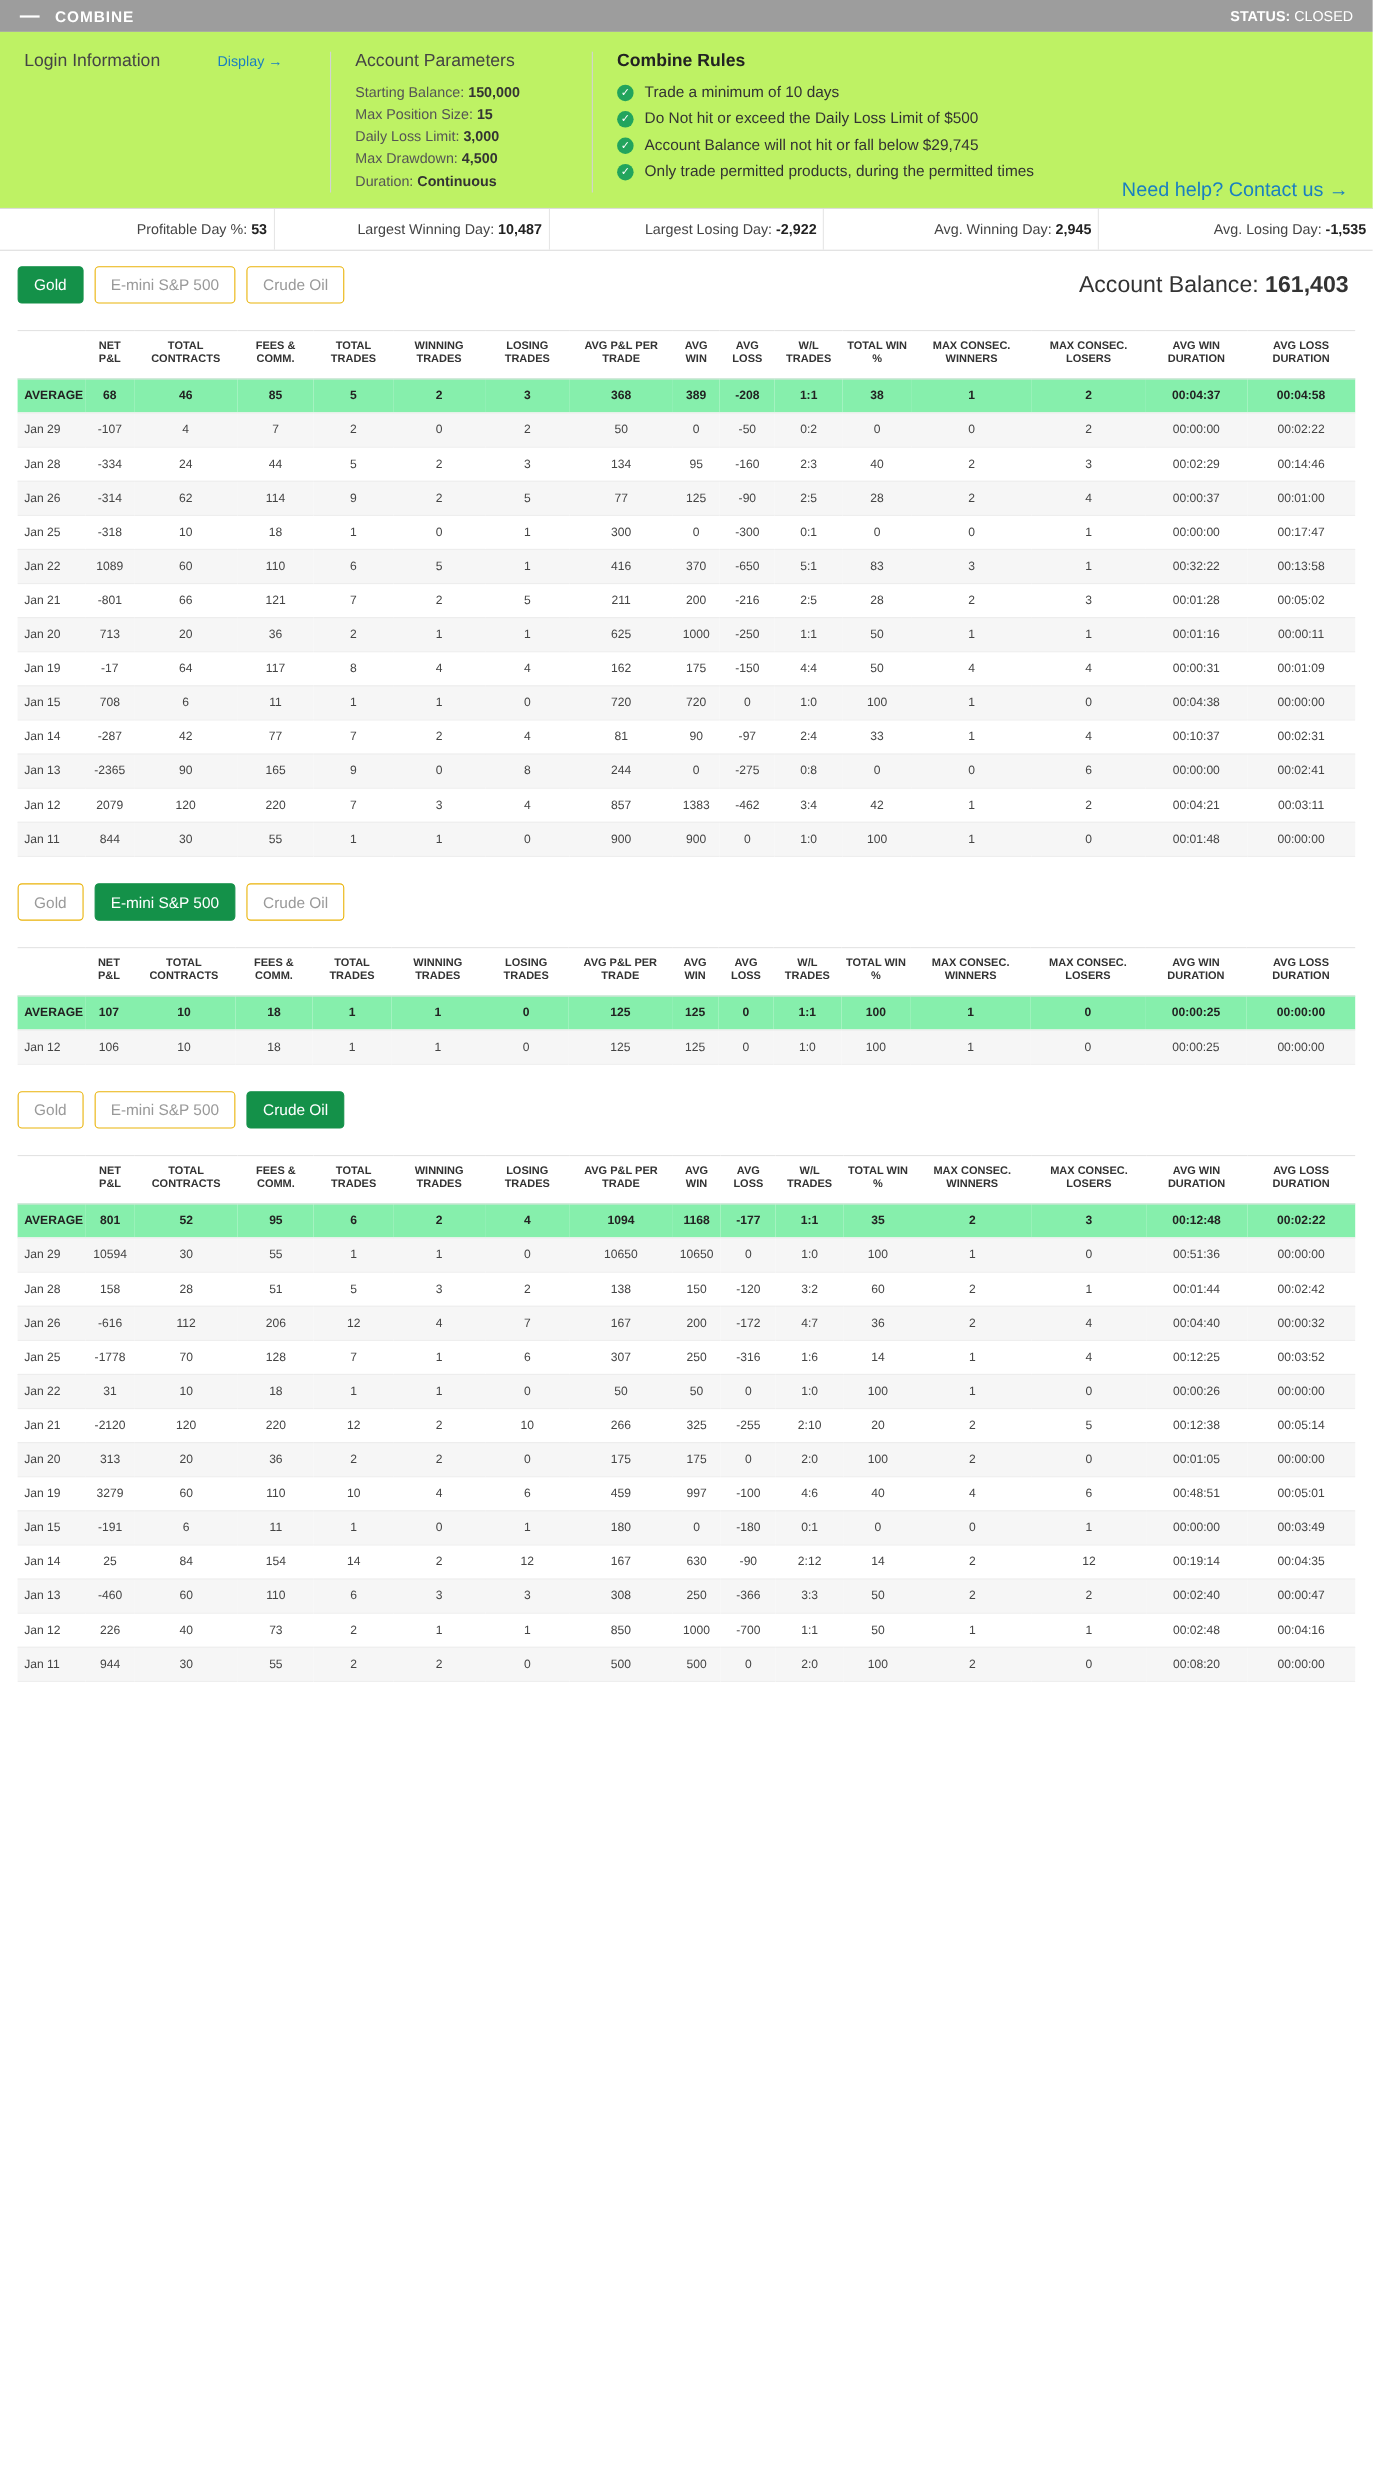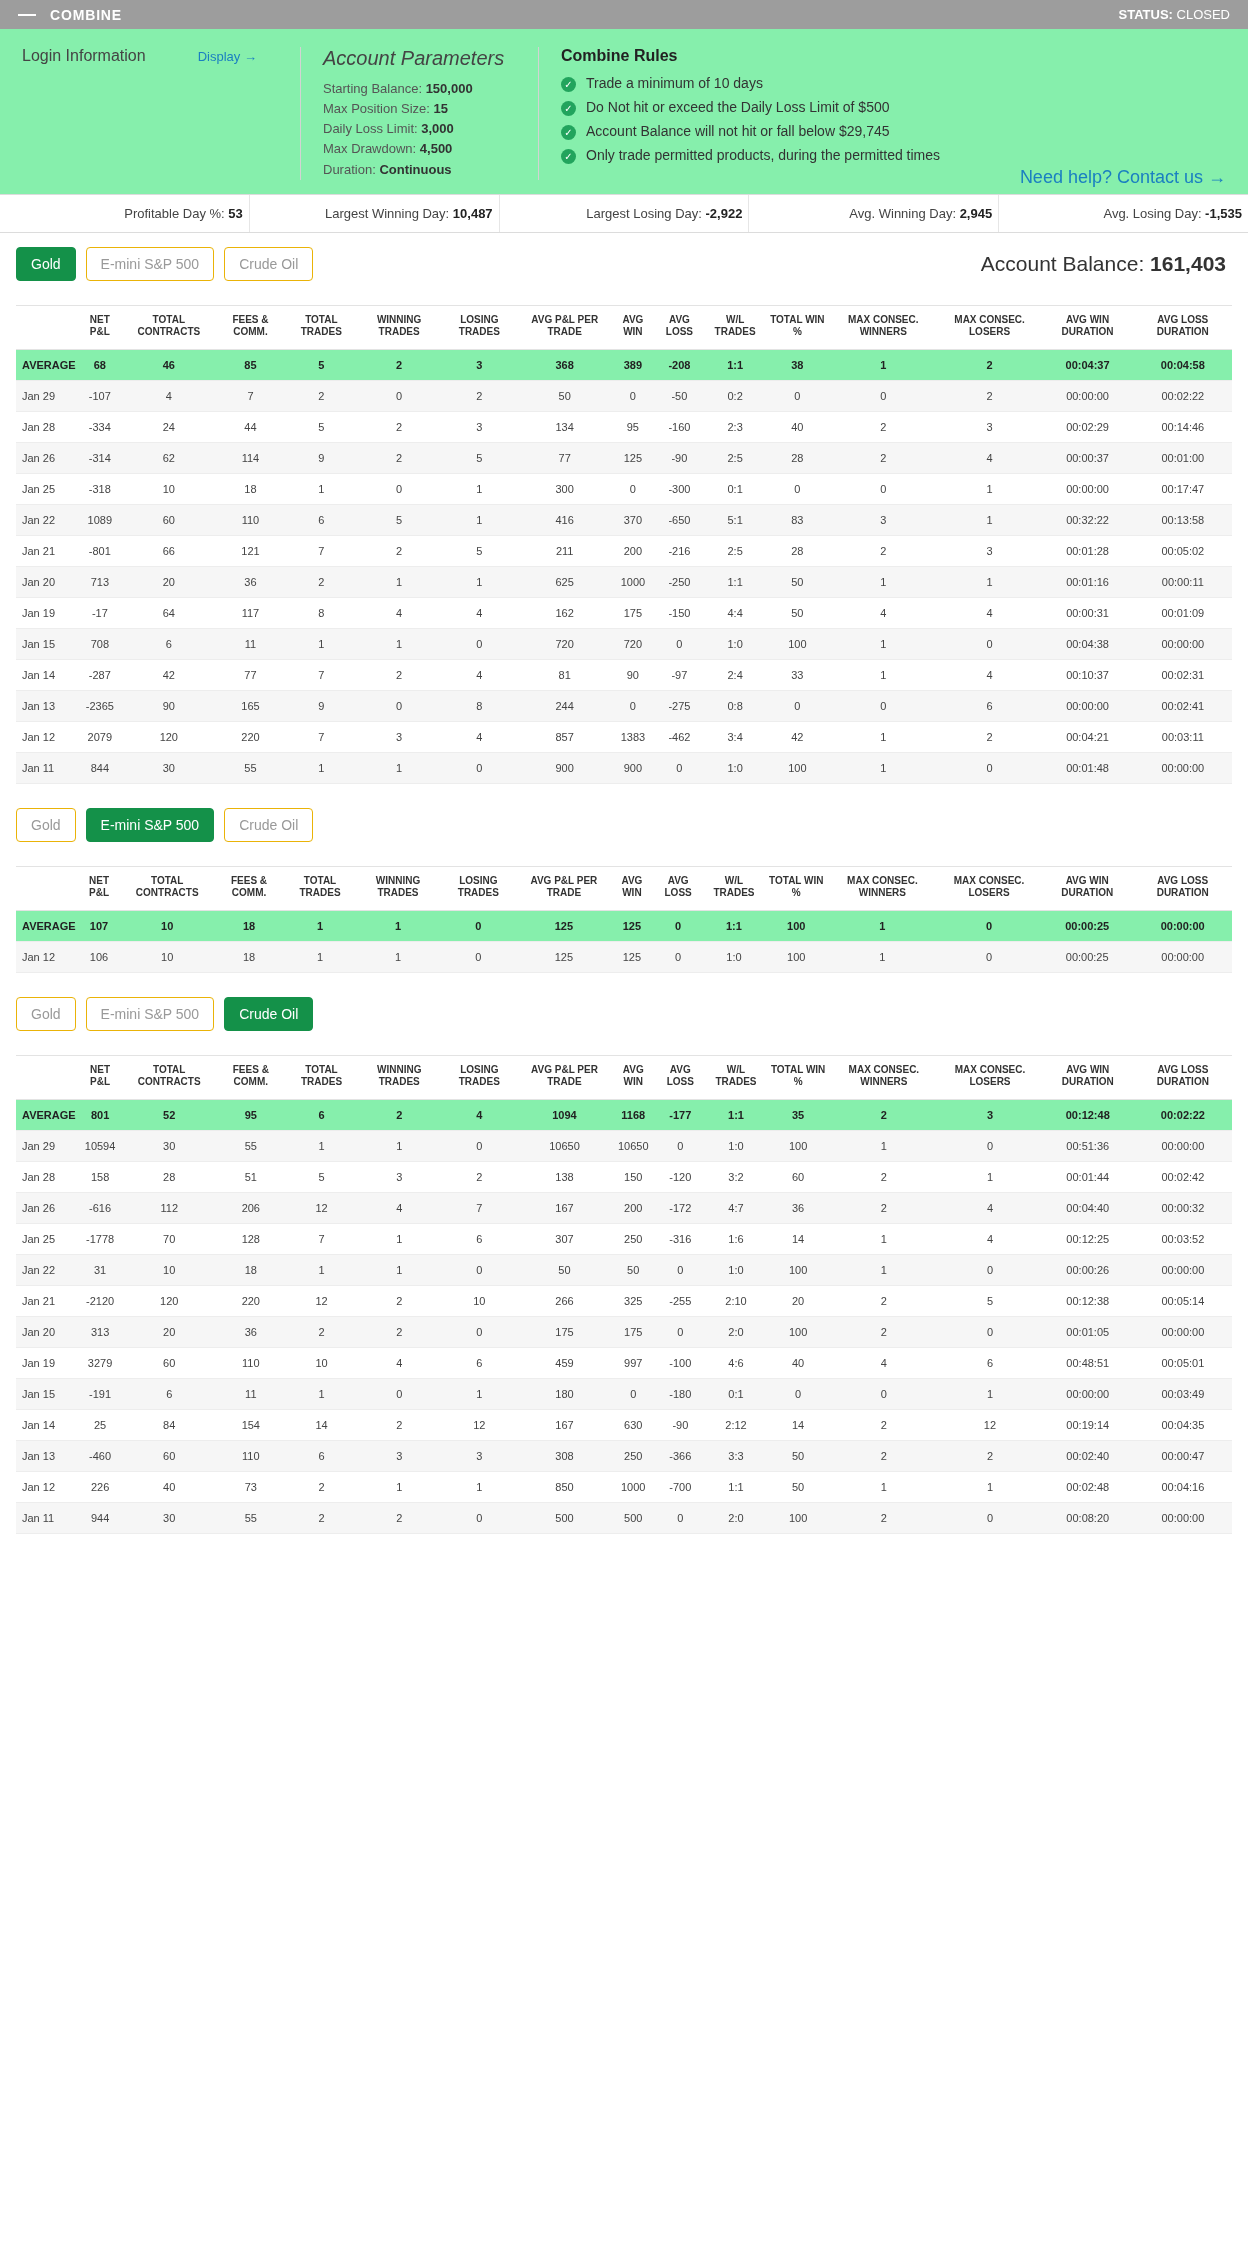--- a/index.html
+++ b/index.html
@@ -34,40 +34,40 @@
     font-weight: bold; letter-spacing: 0.06em; font-size: 14px;
   }
   .topbar .status {
     margin-left: auto; font-size: 13px;
   }
   .topbar .status b { font-weight: bold; }
 
   
   .infopanel {
     display: flex;
-    background: #86efac;
+    background: #bef264;
     border-bottom: 1px solid #dcdcdc;
     padding: 18px 0 14px 0;
     position: relative;
   }
   .col {
     padding: 0 22px;
   }
   .col.login { width: 300px; }
   .col.params { width: 238px; border-left: 1px solid #d3d3d3; }
   .col.rules { flex: 1; border-left: 1px solid #d3d3d3; }
 
   .login-row { display: flex; align-items: baseline; }
   .login-title {
     font-size: 16px; color: #444; 
   }
   .display-link {
     margin-left: 52px; color: #1a7fc1; font-size: 13px; cursor: pointer;
   }
-  .section-title { font-size: 20px; color: #444; margin-bottom: 9px; font-style: italic; }
+  .section-title { font-size: 16px; color: #444; margin-bottom: 9px; }
   .param-line { font-size: 13px; color: #555; line-height: 1.55; }
   .param-line b { font-weight: bold; color: #333; }
 
   .rules-title { font-size: 16px; color: #222; margin-bottom: 10px; font-weight: bold;}
   .rule {
     display: flex; align-items: flex-start; font-size: 14px; color: #333;
     margin-bottom: 7px;
   }
   .check {
     width: 15px; height: 15px; border-radius: 50%;

